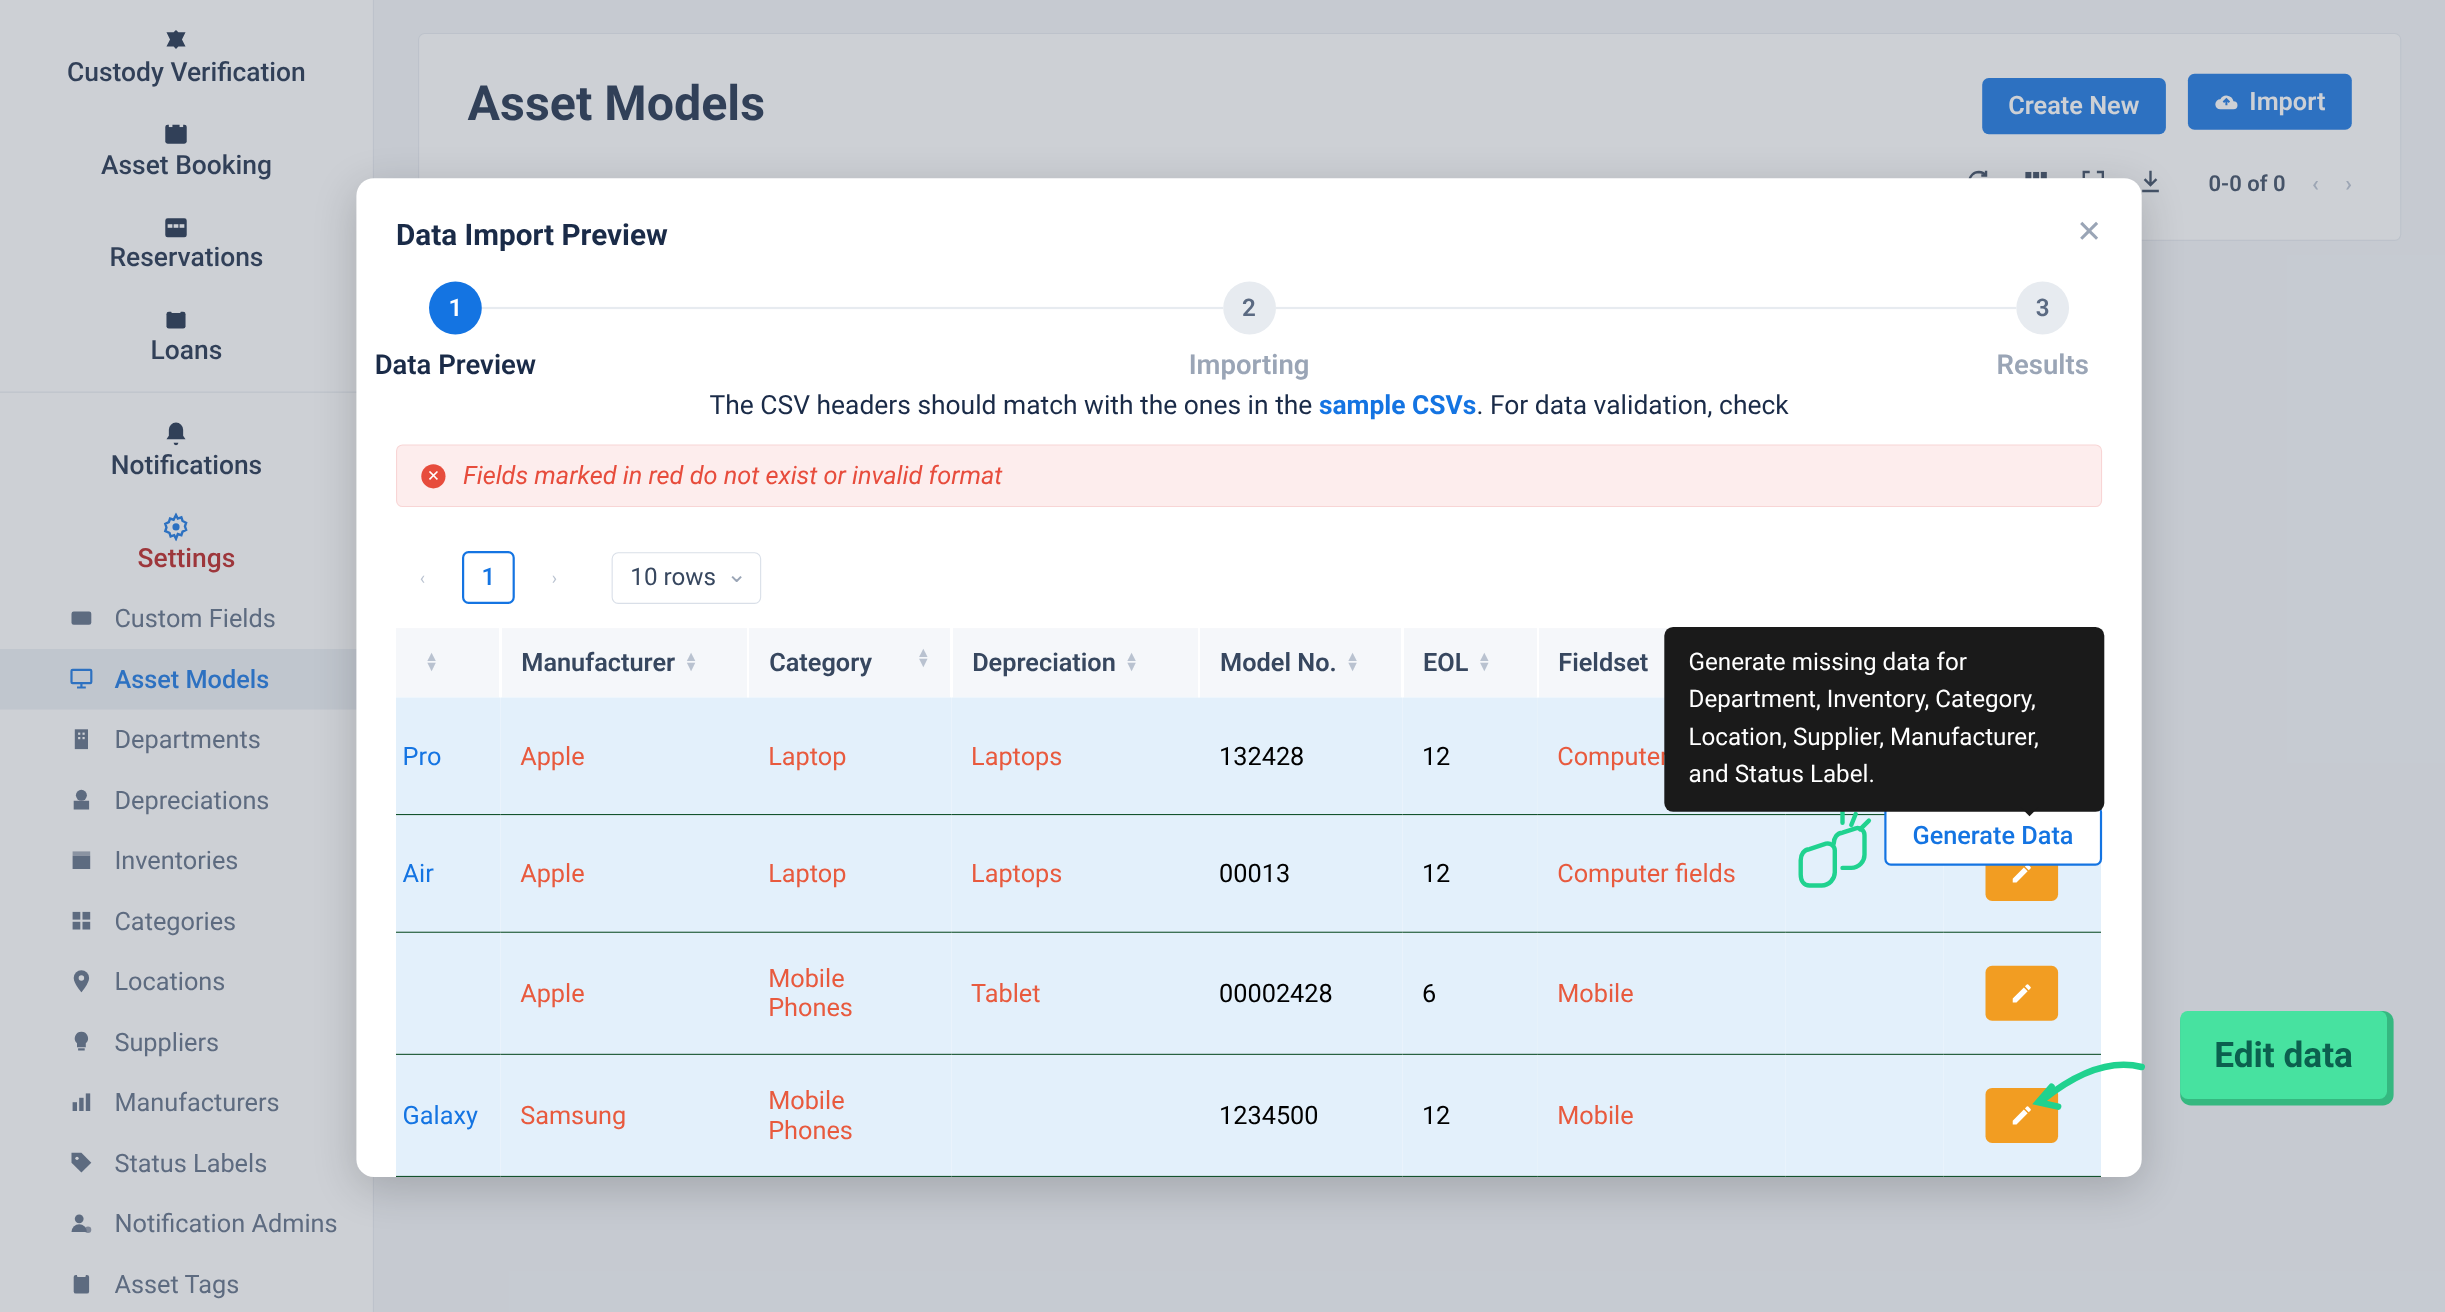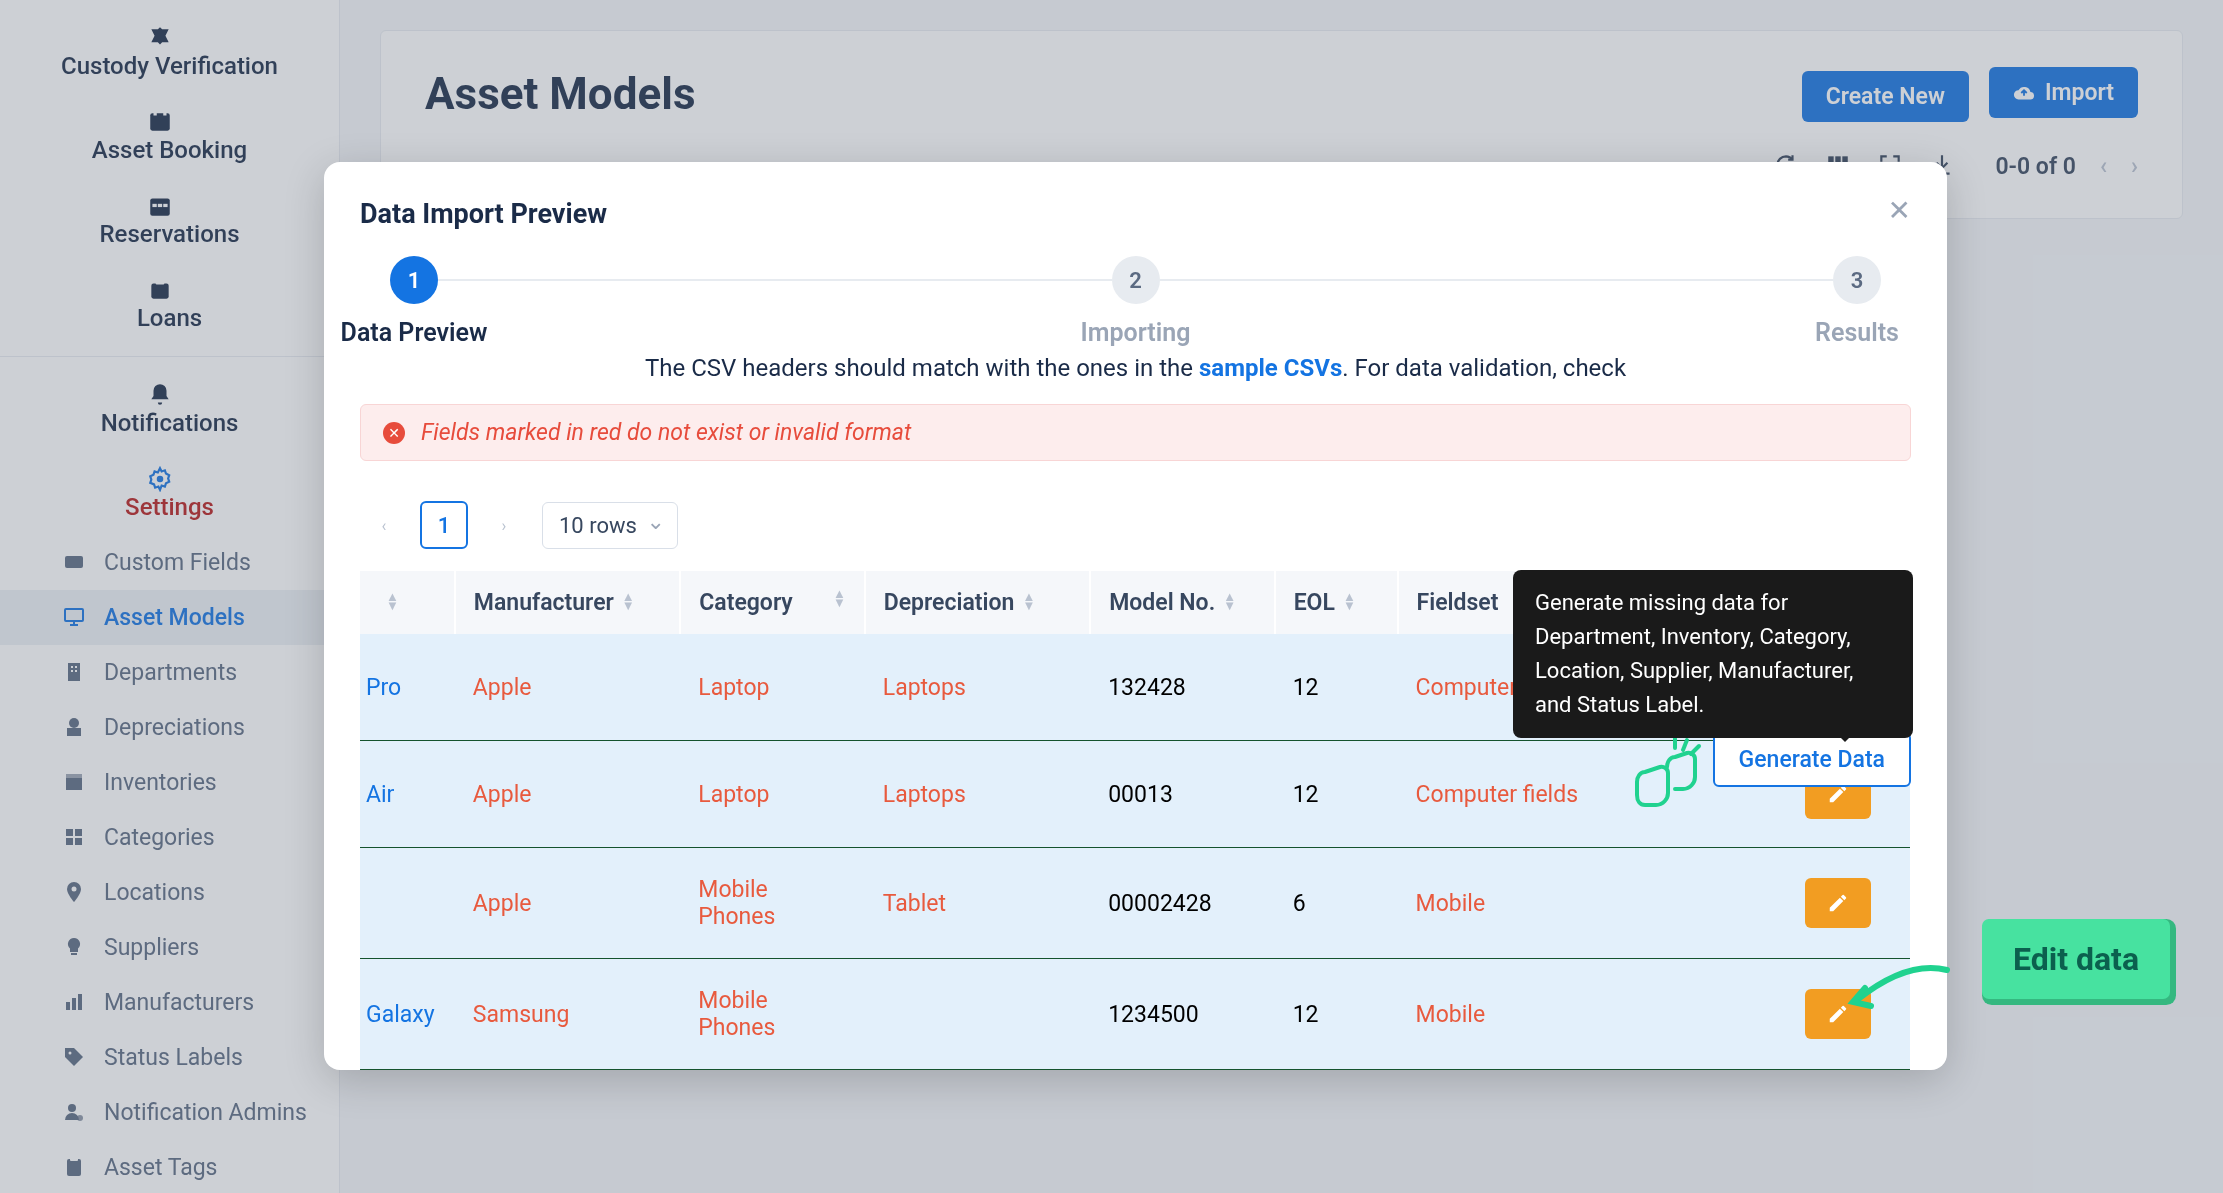--- a/index.html
+++ b/index.html
@@ -21,21 +21,21 @@
     .main { position: absolute; left: 340px; top: 0; right: 0; height: 100%; padding: 30px 40px; background: #f5f7fa; }
     .card { background: #fff; border-radius: 6px; border: 1px solid #e7ebf0; padding: 36px 44px; margin-bottom: 20px; }
     .card-header { display: flex; justify-content: space-between; align-items: center; }
     .page-title { font-size: 44px; font-weight: 700; color: #1a2b48; }
     .btn { display: inline-flex; align-items: center; padding: 12px 24px; border-radius: 6px; font-size: 23px; font-weight: 600; cursor: pointer; border: none; }
     .btn-primary { background: #1474e2; color: #fff; }
     .btn-primary + .btn-primary { margin-left: 16px; }
     .toolbar-row { display: flex; justify-content: space-between; align-items: center; padding-top: 30px; }
     .tb-icons { display: flex; gap: 26px; color: #37475f; }
     .tb-icons span { cursor: pointer; }
-    .pg-info { display: flex; align-items: center; gap: 24px; color: #37475f; font-size: 23px; font-weight: 600; }
+    .pg-info { display: flex; align-items: center; gap: 24px; color: #37475f; font-size: 20px; font-weight: 600; }
     .pg-chev { color: #b9c2d0; cursor: pointer; }
     
     
     .overlay { position: absolute; inset: 0; background: rgba(100,110,125,0.32); }
     
     
     .modal { position: absolute; left: 324px; top: 162px; width: 1623px; background: #fff; border-radius: 16px; box-shadow: 0 10px 40px rgba(0,0,0,0.18); padding: 36px 36px 0 36px; }
     .modal-title { font-size: 27px; font-weight: 700; color: #1a2b48; }
     .modal-close { position: absolute; top: 32px; right: 36px; font-size: 28px; color: #9aa5b6; cursor: pointer; }
     
@@ -60,21 +60,21 @@
     
     .tooltip { position: absolute; top: 408px; right: 34px; background: #1a1a1a; color: #fff; padding: 16px 22px; border-radius: 8px; font-size: 22px; line-height: 1.55; max-width: 400px; z-index: 50; }
     .tooltip::after { content: ""; position: absolute; bottom: -12px; right: 60px; border: 8px solid transparent; border-top-color: #1a1a1a; }
     .gen-btn { position: absolute; top: 570px; right: 36px; border: 2px solid #1474e2; color: #1474e2; background: #fff; padding: 12px 24px; border-radius: 6px; font-size: 23px; font-weight: 500; cursor: pointer; }
     .hand { position: absolute; top: 570px; right: 230px; color: #20d28f; width: 100px; height: 80px; }
     
     
     .pg-row { display: flex; align-items: center; gap: 18px; margin-bottom: 22px; padding-left: 6px; }
     .pg-btn { width: 36px; height: 44px; display: flex; align-items: center; justify-content: center; color: #b9c2d0; cursor: pointer; }
     .pg-num { width: 48px; height: 48px; border: 2px solid #1474e2; color: #1474e2; border-radius: 6px; display: flex; align-items: center; justify-content: center; font-size: 22px; font-weight: 500; }
-    .rows-sel { border: 1px solid #d9dfe8; border-radius: 6px; padding: 10px 40px 10px 16px; font-size: 22px; color: #37475f; position: relative; margin-left: 2px; }
+    .rows-sel { border: 1px solid #d9dfe8; border-radius: 6px; padding: 10px 40px 10px 16px; font-size: 22px; color: #37475f; position: relative; margin-left: 16px; }
     .rows-sel::after { content: "⌄"; position: absolute; right: 12px; top: 6px; color: #9aa5b6; }
     
     
     .tbl { width: 100%; border-collapse: collapse; }
     .tbl thead th { background: #f5f7fa; text-align: left; padding: 18px 18px; font-size: 23px; font-weight: 600; color: #37475f; border-right: 2px solid #fff; position: relative; }
     .sort { font-size: 13px; color: #b9c2d0; margin-left: 8px; display: inline-block; line-height: 0.7; }
     .tbl tbody tr { background: #e3f0fb; border-bottom: 1px solid #14532d; }
     .tbl tbody td { padding: 28px 18px; font-size: 23px; }
     .red { color: #e85a3e; }
     .link { color: #1474e2; }

